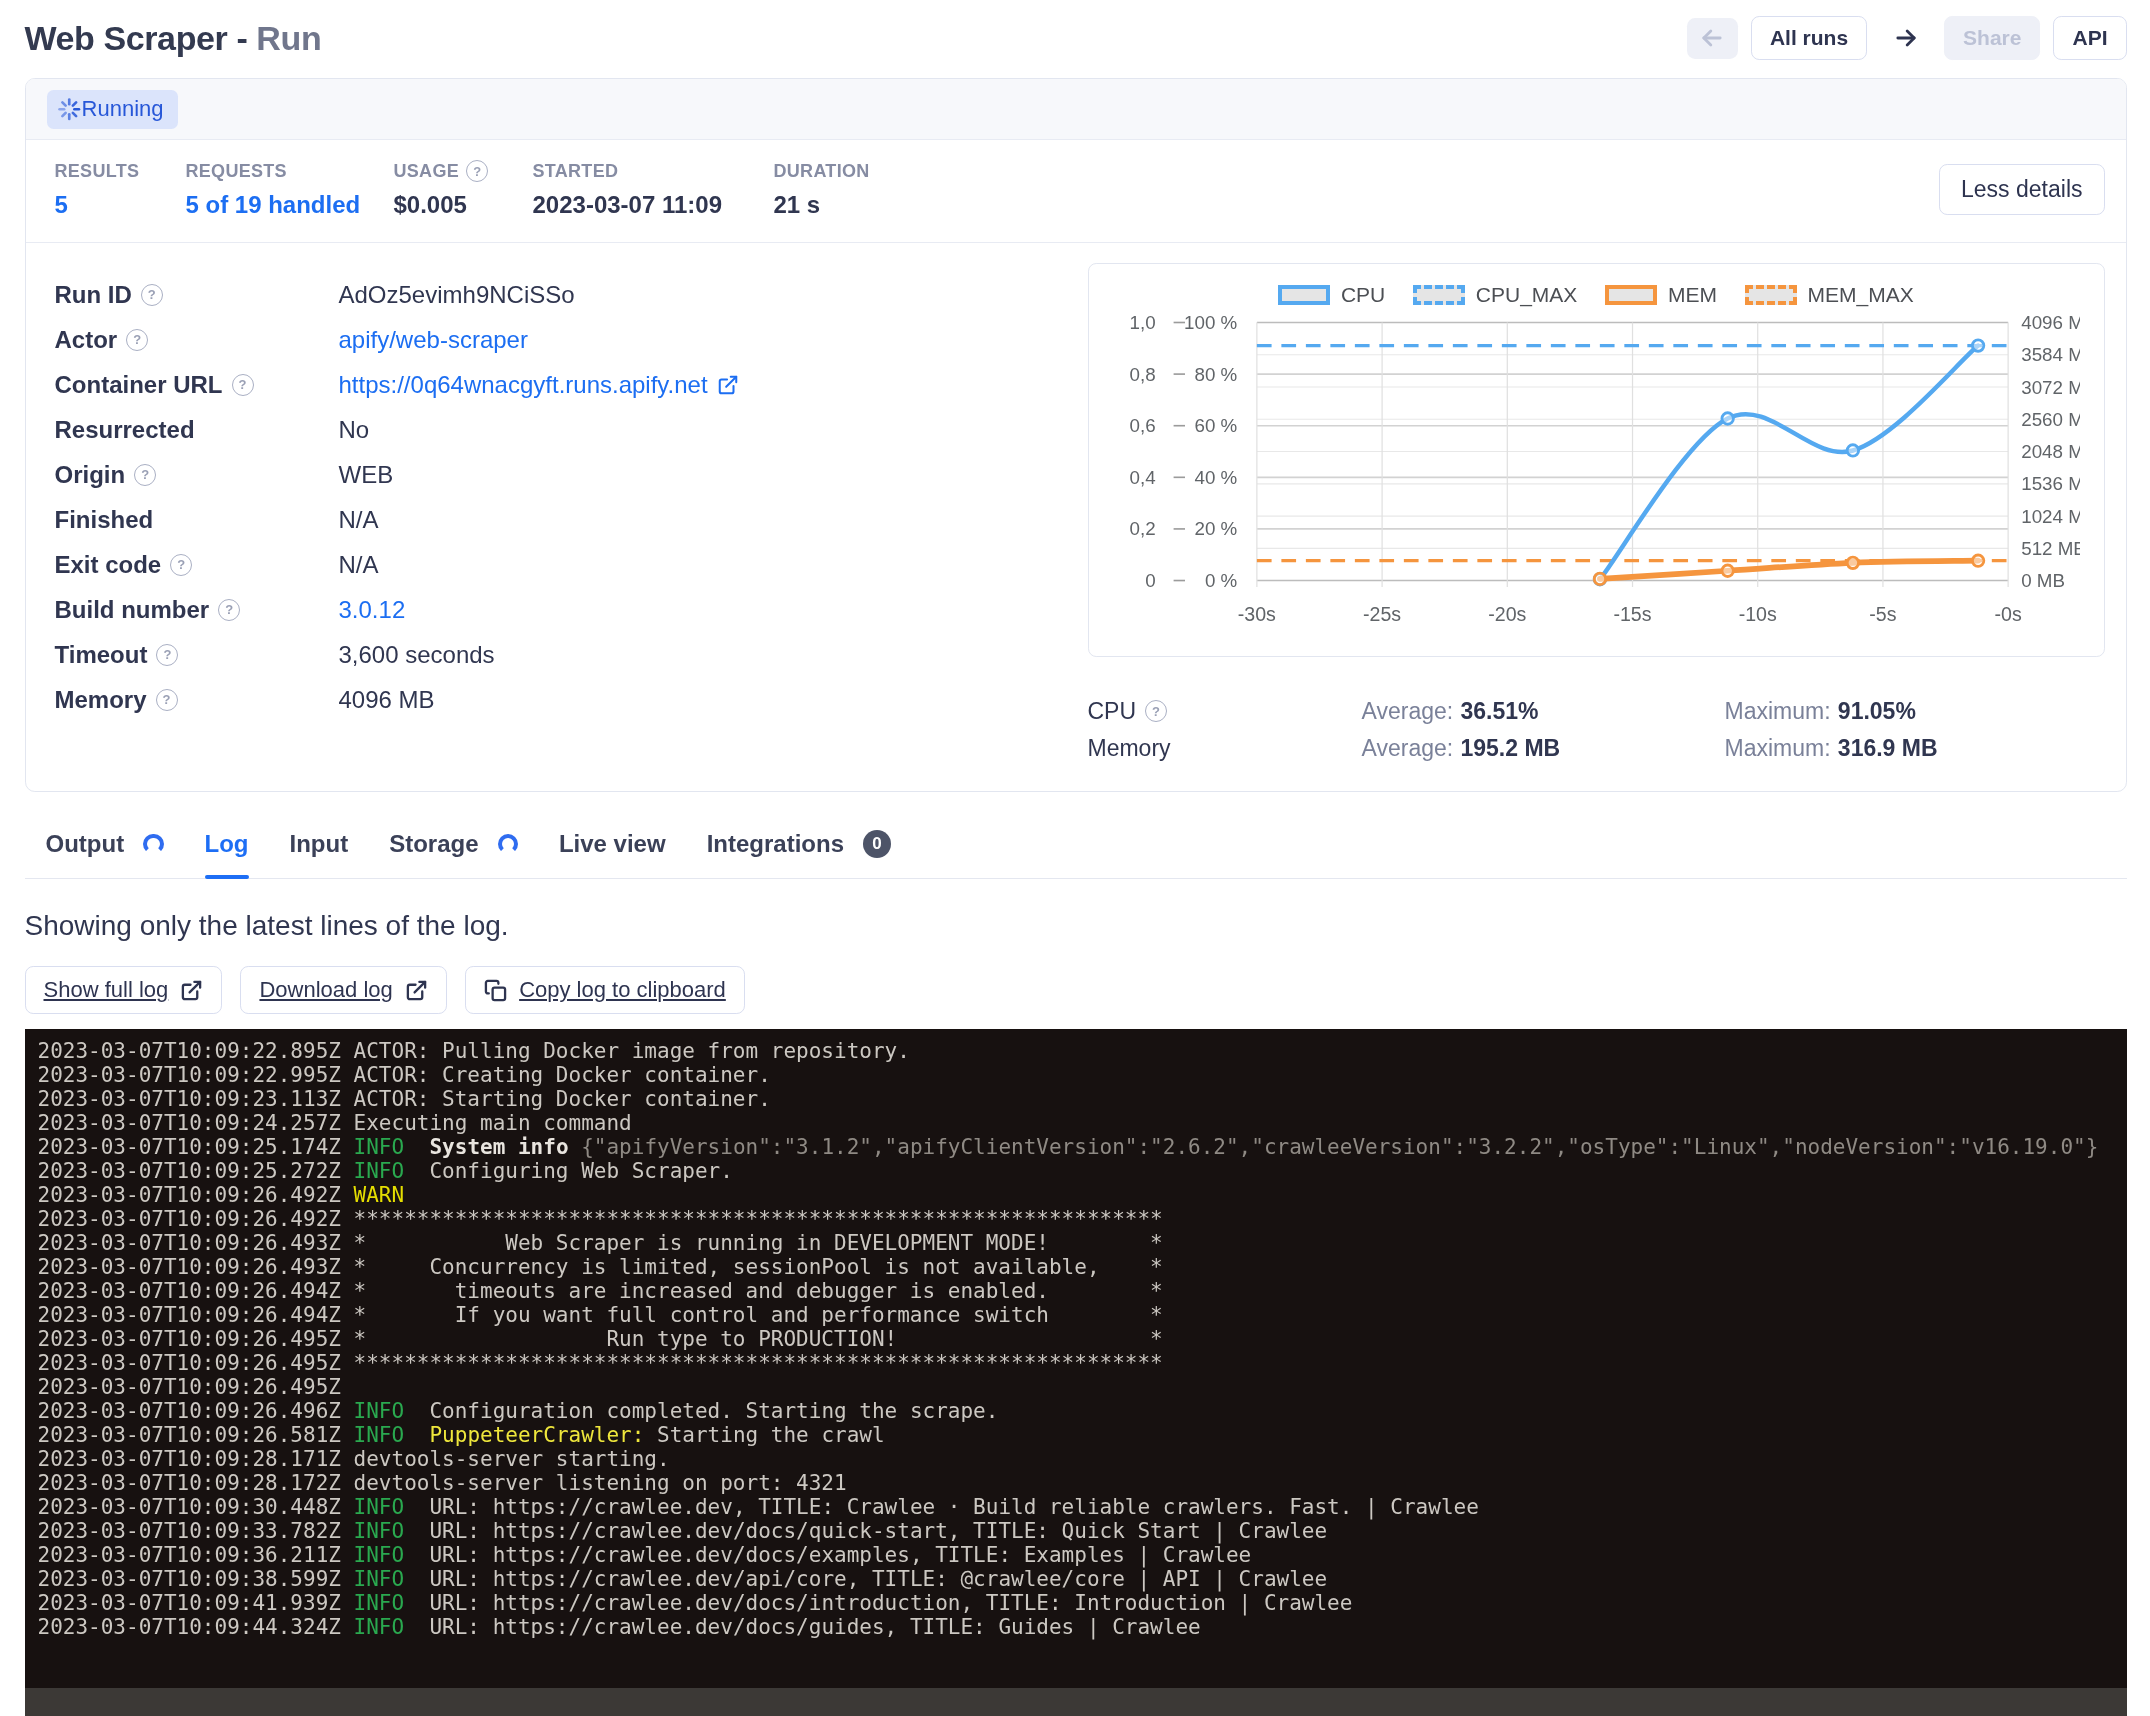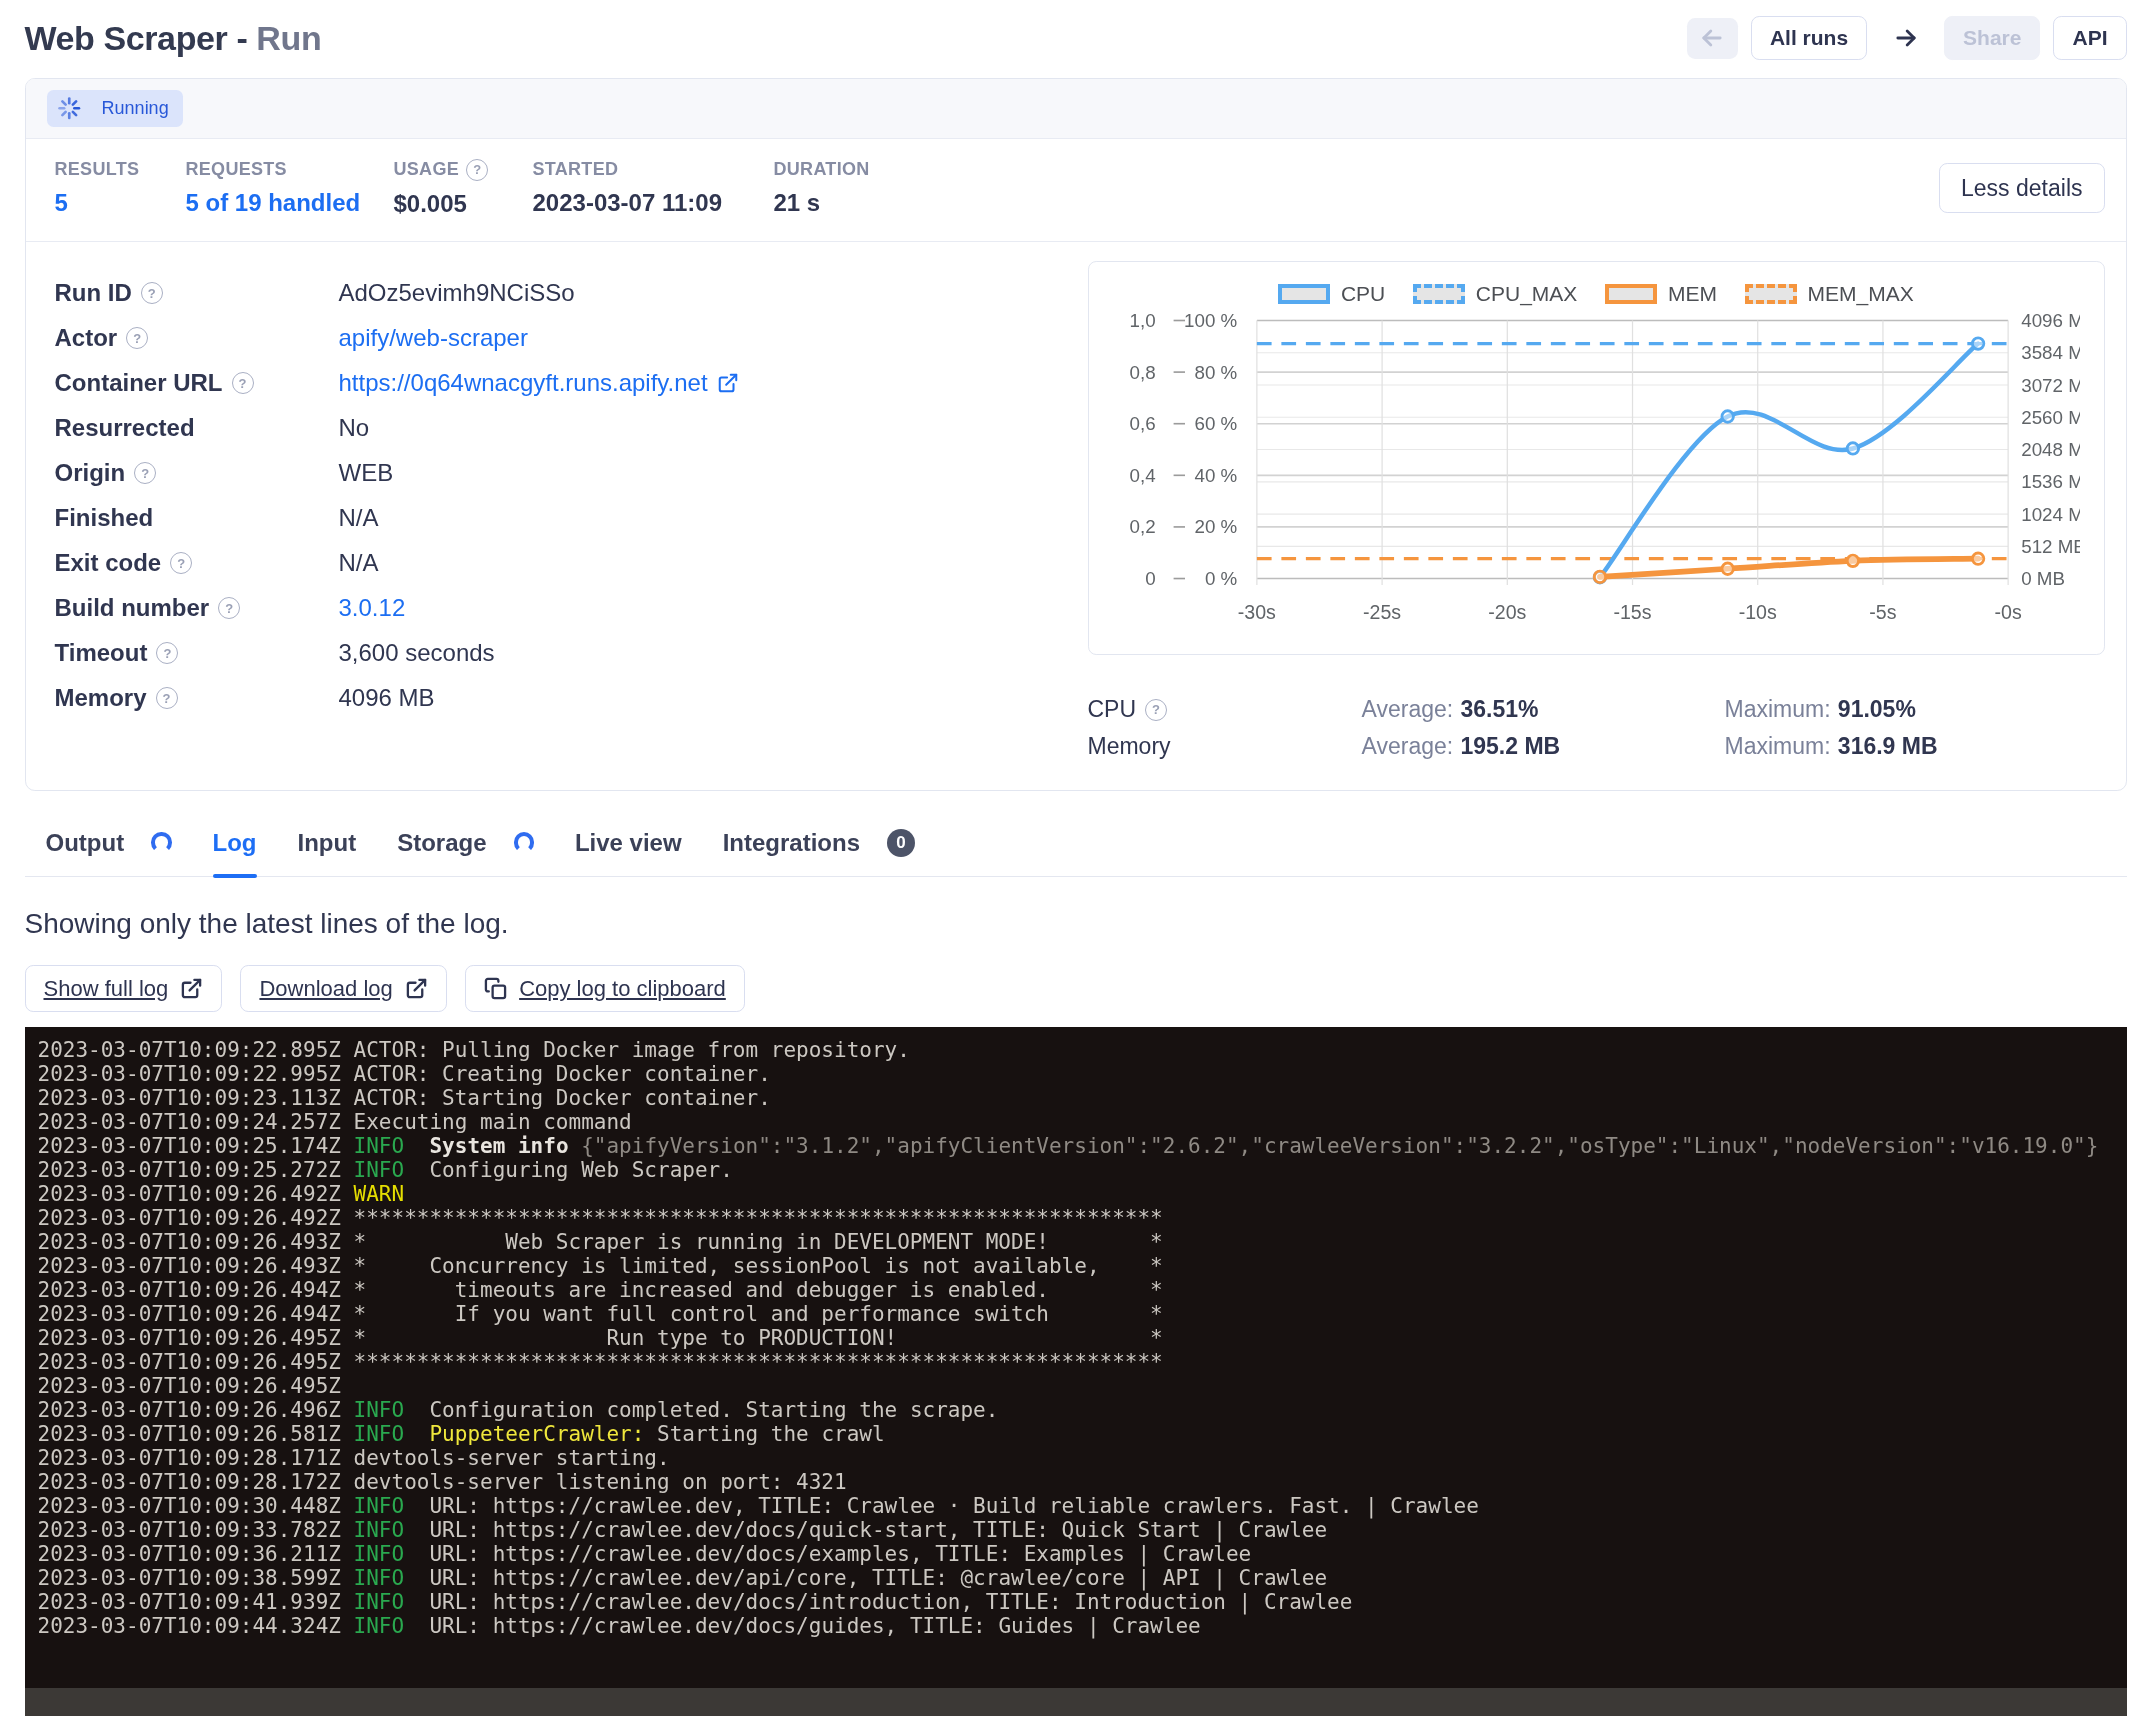--- a/index.html
+++ b/index.html
@@ -23,23 +23,23 @@
   .btn.disabled { background:#eef0f7; border-color:#eef0f7; color:#bcc2d6; cursor:default; }
   .icon-sq { width:51px; height:41px; border-radius:8.2px; display:flex; align-items:center; justify-content:center; }
   .icon-sq.disabled { background:#eef0f7; }
   .icon-plain { background:transparent; }
   svg.ic { display:block; }
 
   
   .run-card { border:1.6px solid #e2e6f0; border-radius:9.8px; }
   .status-strip { background:#f7f8fb; border-bottom:1.6px solid #e8ebf3; border-radius:8.2px 8.2px 0 0; padding:10.6px 21px; }
   .badge-running {
-    display:inline-flex; align-items:center; gap:20px;
+    display:inline-flex; align-items:center; gap:0;
     background:#dbe4fb; color:#2757d8; border-radius:6.5px;
-    padding:6.5px 14.7px 6.5px 10.6px; font-size:18px;
+    padding:6.5px 14.7px 6.5px 10.6px; font-size:22px;
   }
   .stats-row { display:flex; align-items:center; padding:19.6px 21px 23px 29px; }
   .stat-label { font-size:18px; font-weight:bold; color:#868ca3; letter-spacing:0.3px; display:flex; gap:7.3px; align-items:center; }
   .stat-value { margin-top:9px; font-size:24px; font-weight:bold; color:#303650; }
   .stat-value.link { color:#1c6ef2; }
   .w-results{width:131px} .w-requests{width:208px} .w-usage{width:139px} .w-started{width:241px}
   .less-wrap { margin-left:auto; }
   .help {
     width:22px; height:22px; min-width:22px; border:1.6px solid #aab0c4; border-radius:50%;
     color:#9aa0b5; font-size:13px; font-weight:bold;
@@ -59,21 +59,21 @@
   .swatch { width:52px; height:20.4px; background:#e5e5e5; border:4.9px solid #999; }
   .usage-summary { margin-top:36px; font-size:23px; }
   .us-row { display:flex; align-items:center; height:37px; }
   .us-label { width:274px; color:#303650; display:flex; gap:9px; align-items:center; }
   .us-avg { width:363px; }
   .us-key { color:#7a8199; }
   .us-val { font-weight:bold; color:#303650; margin-left:7.3px; }
 
   
   .tabs { display:flex; gap:41px; margin-top:28px; border-bottom:1.6px solid #e4e7f0; padding:0 21px; }
-  .tab { font-size:24px; font-weight:bold; color:#3b4158; padding:9.8px 0 19.6px; display:flex; gap:27px; align-items:center; position:relative; cursor:pointer; }
+  .tab { font-size:24px; font-weight:bold; color:#3b4158; padding:9.8px 0 19.6px; display:flex; gap:19px; align-items:center; position:relative; cursor:pointer; }
   .tab.active { color:#1d6ef5; }
   .tab.active::after { content:""; position:absolute; left:0; right:0; bottom:-1.6px; height:4.1px; background:#1d6ef5; border-radius:2.4px; }
   .arc { width:20.4px; height:20.4px; border:4.1px solid #2f6cf0; border-radius:50%; border-bottom-color:transparent; }
   .count-badge { width:28px; height:28px; border-radius:50%; background:#4d5468; color:#fff; font-size:17px; font-weight:bold; display:flex; align-items:center; justify-content:center; }
 
   .log-note { margin-top:31px; font-size:28px; color:#303650; }
   .log-actions { display:flex; gap:18px; margin-top:24.5px; }
   .log-btn {
     display:inline-flex; gap:12.2px; align-items:center;
     border:1.6px solid #d9def0; border-radius:8.2px; background:#fff;

